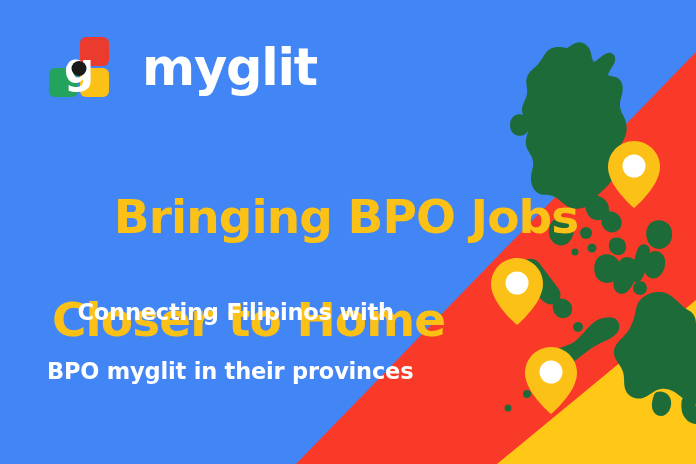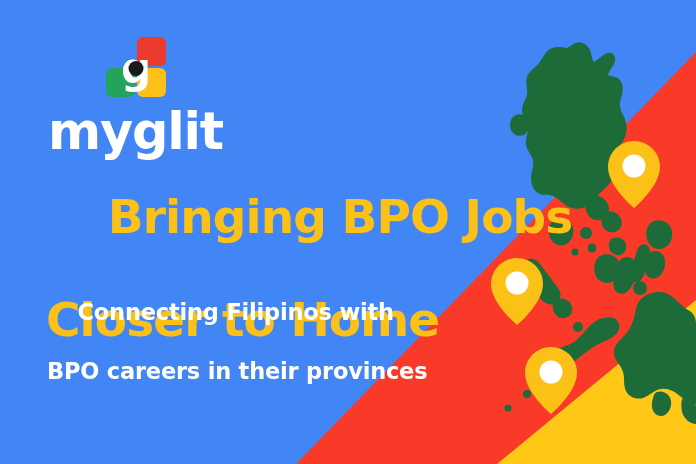--- a/index.html
+++ b/index.html
@@ -7,32 +7,32 @@
     width:696px;height:464px;overflow:hidden;
     font-family:"Liberation Sans", sans-serif;
     background:#4285F4;
   }
   #stage{position:relative;width:696px;height:464px;overflow:hidden;background:#4285F4;}
 
   
   #bg{position:absolute;inset:0;width:696px;height:464px;}
 
   
-  .brand{position:absolute;left:48px;top:36px;display:flex;align-items:center;gap:8px;flex-direction:column;}
+  .brand{position:absolute;left:48px;top:36px;display:flex;align-items:center;gap:32px;}
   .logo-mark{position:relative;width:62px;height:62px;}
   .logo-mark svg{display:block;}
   .wordmark{
     color:#FFFFFF;font-size:51px;line-height:1;font-weight:700;
     letter-spacing:-1.2px;
     font-family:"DejaVu Sans","Liberation Sans",sans-serif;
   }
 
   
   .headline{
-    position:absolute;left:46px;top:139px;
+    position:absolute;left:52px;top:139px;
     color:#FBC117;
     font-size:47px;line-height:1.10;font-weight:700;
     letter-spacing:-0.9px;
     font-family:"DejaVu Sans","Liberation Sans",sans-serif;
     white-space:pre;
   }
   .headline .l2{display:block;}
 
   
   .subtitle{
@@ -193,16 +193,16 @@
     <span class="wordmark">myglit</span>
   </div>
 
   <div class="headline">
     <span>Bringing BPO Jobs</span>
     <span class="l2">Closer to Home</span>
   </div>
 
   <div class="subtitle">
     <span>Connecting Filipinos with</span>
-    <span class="l2">BPO careers in their provinces</span>
+    <span class="l2">BPO myglit in their provinces</span>
   </div>
 
 </div>
 
 </body></html>

